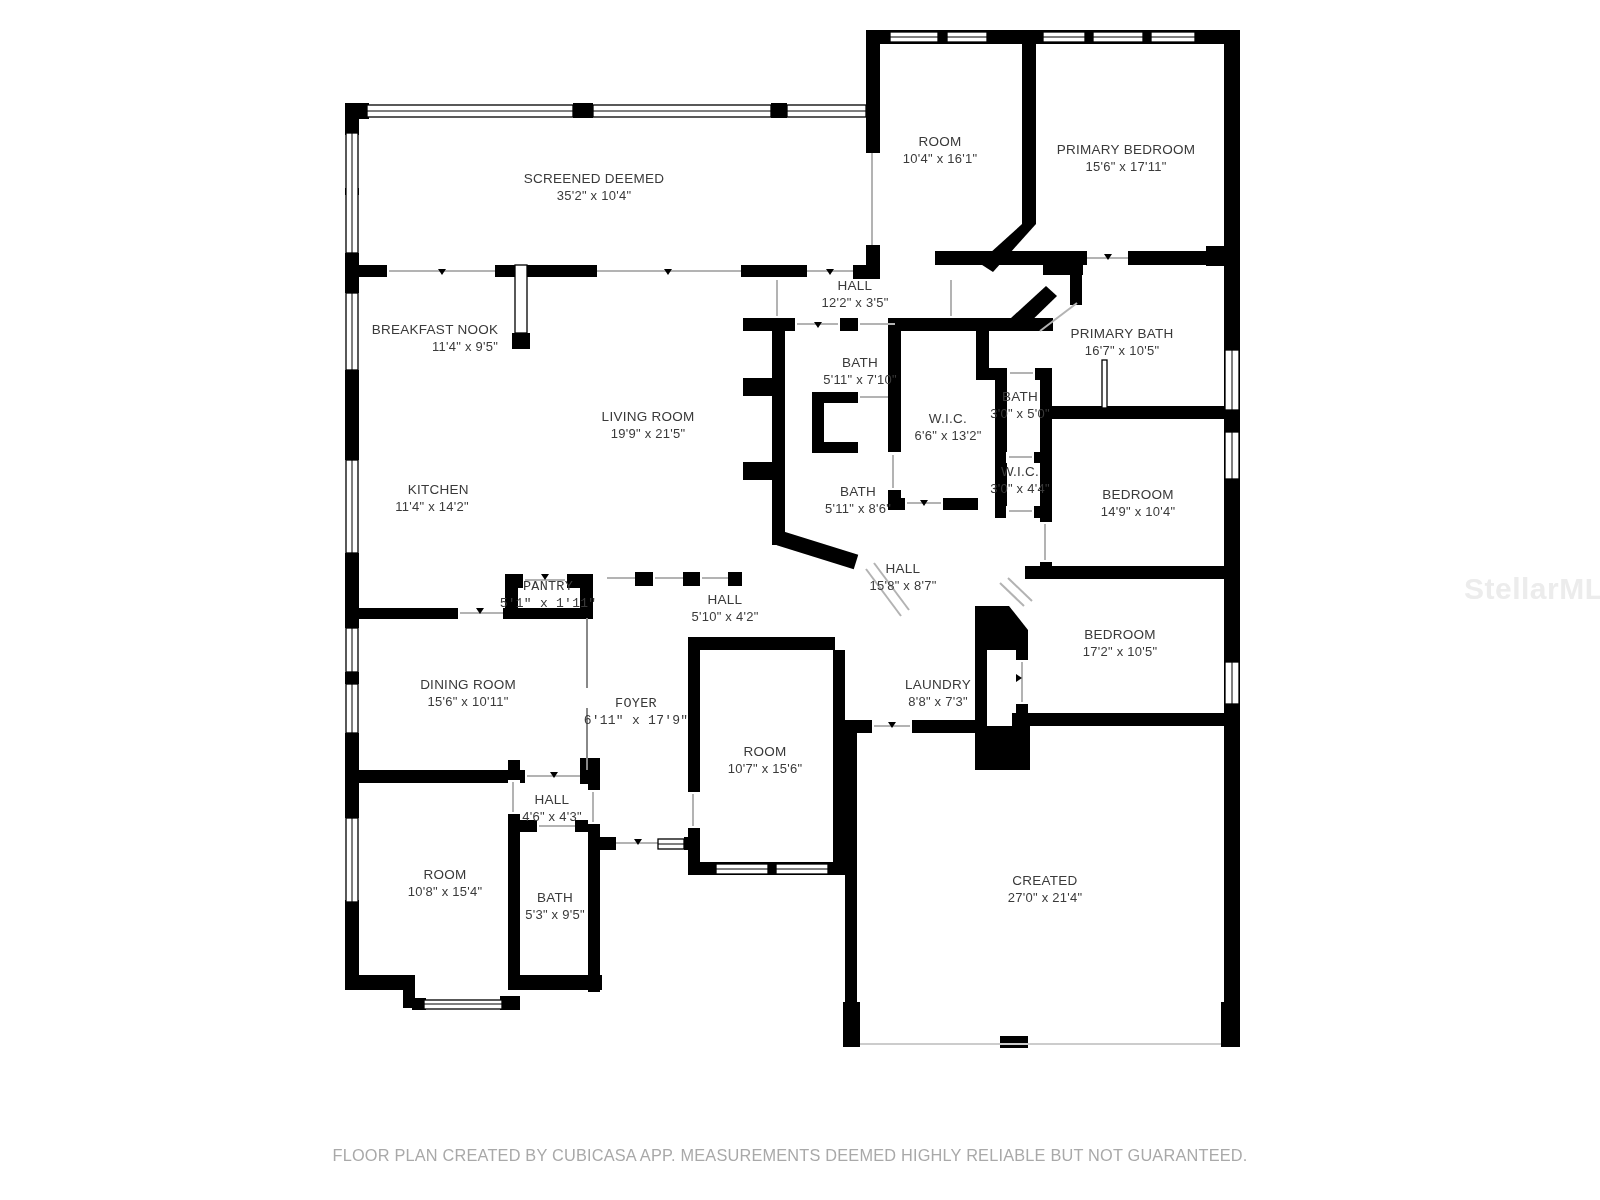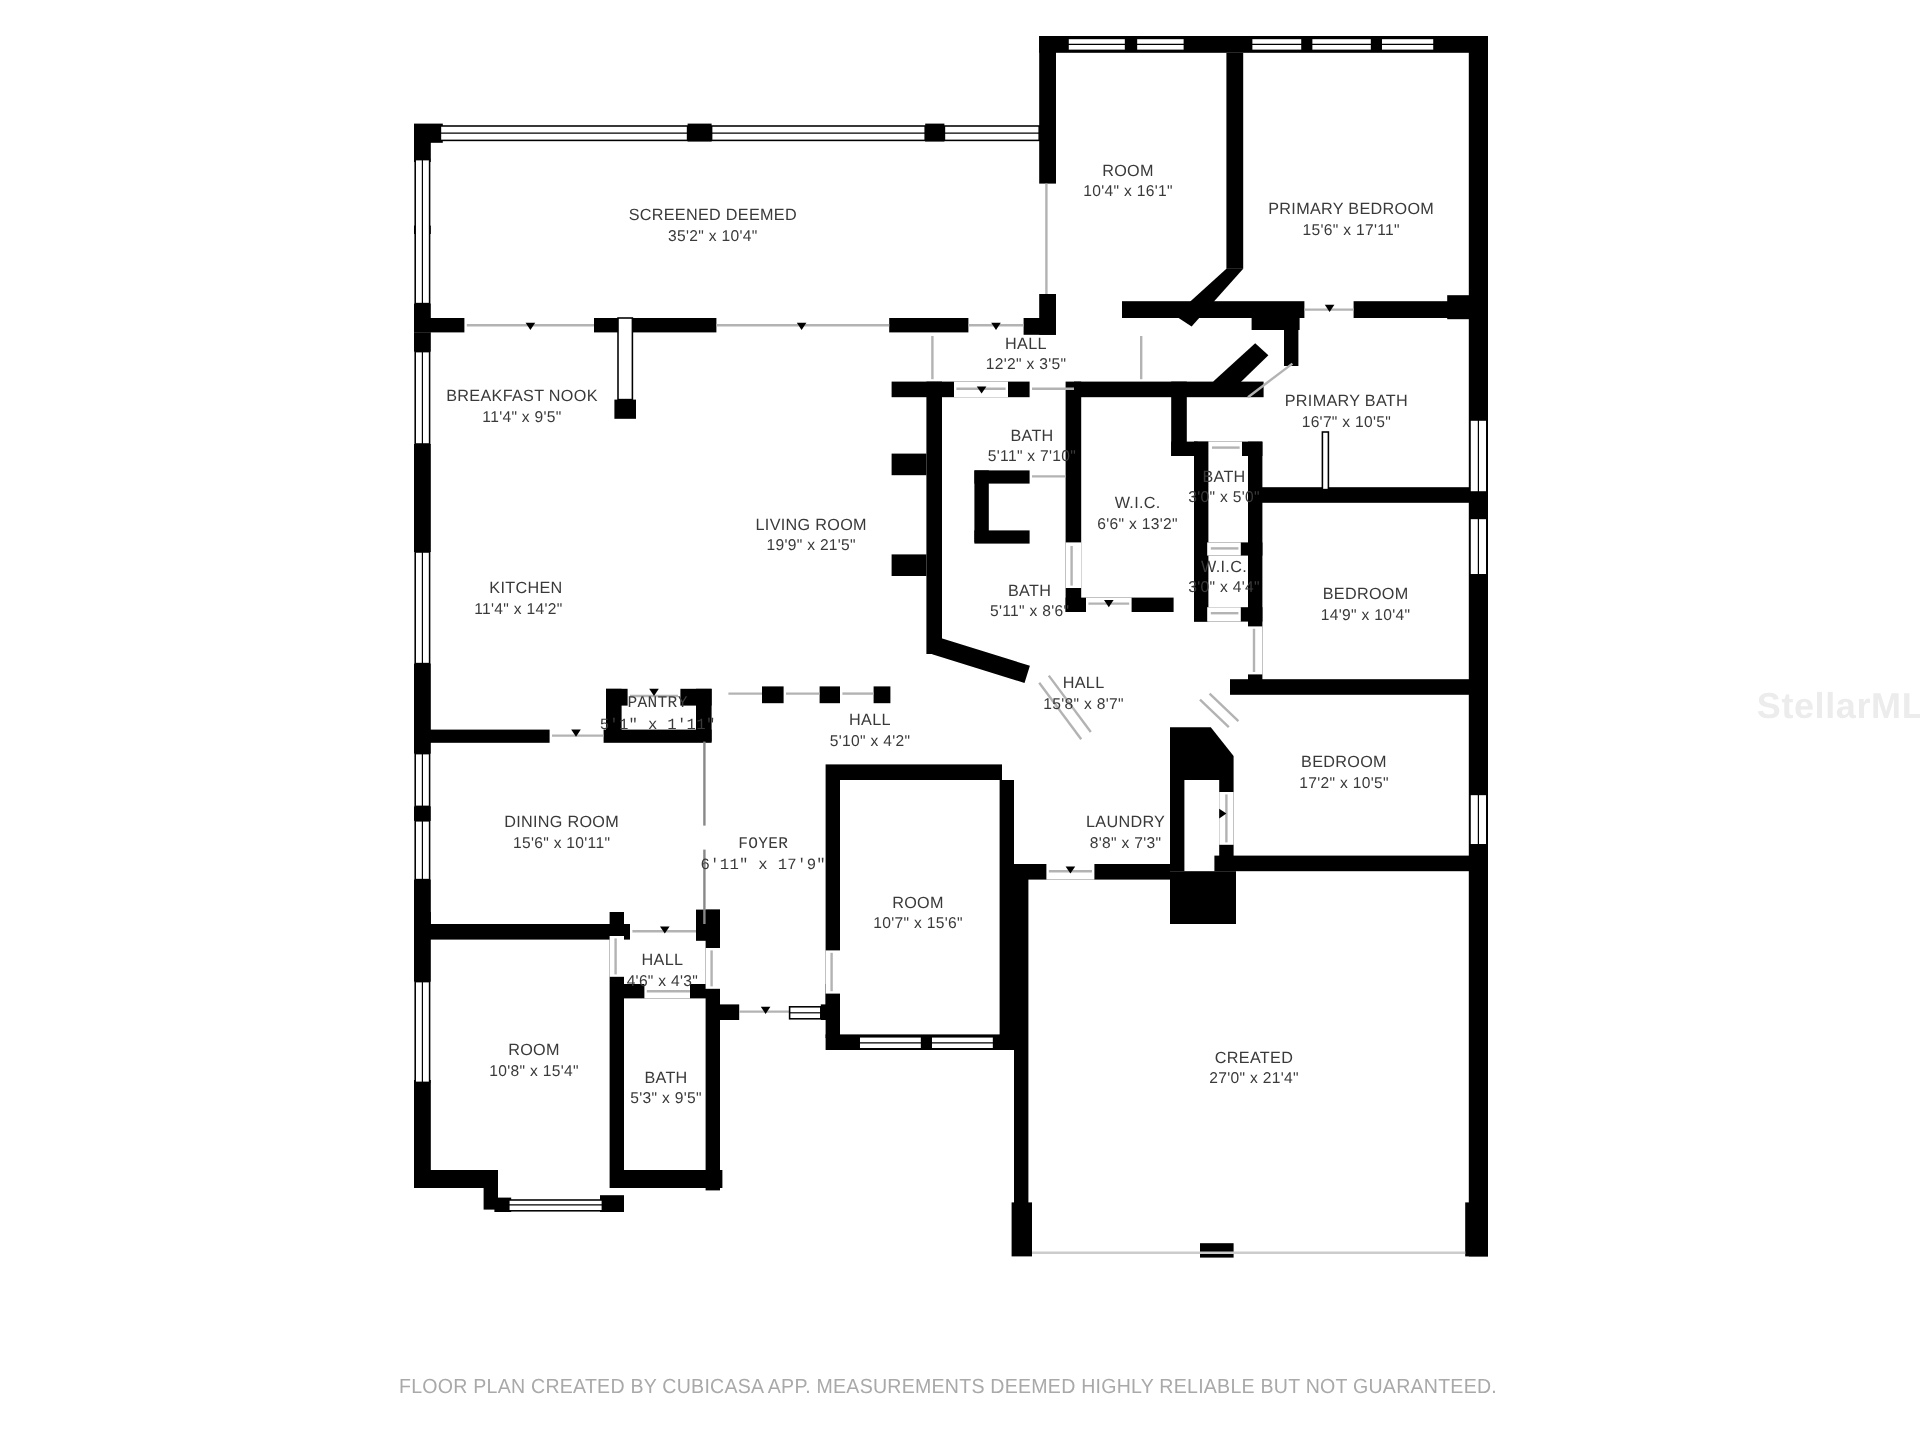--- a/index.html
+++ b/index.html
@@ -266,45 +266,45 @@
 
   <div id="labels">
       <div class="room-label" style="left: 594px; top: 188px;">
         <span class="nm">SCREENED DEEMED</span>
         <span class="dm">35'2" x 10'4"</span>
       </div>
       <div class="room-label" style="left: 940px; top: 151px;">
         <span class="nm">ROOM</span>
         <span class="dm">10'4" x 16'1"</span>
       </div>
-      <div class="room-label" style="left: 1126px; top: 159px; margin-top: 24px;">
+      <div class="room-label" style="left: 1126px; top: 159px;">
         <span class="nm">PRIMARY BEDROOM</span>
         <span class="dm">15'6" x 17'11"</span>
       </div>
       <div class="room-label" style="left: 855px; top: 295px;">
         <span class="nm">HALL</span>
         <span class="dm">12'2" x 3'5"</span>
       </div>
-      <div class="room-label" style="left: 435px; top: 339px;">
+      <div class="room-label" style="left: 435px; top: 339px; text-align: right;">
         <span class="nm">BREAKFAST NOOK</span>
         <span class="dm">11'4" x 9'5"</span>
       </div>
       <div class="room-label" style="left: 860px; top: 372px;">
         <span class="nm">BATH</span>
         <span class="dm">5'11" x 7'10"</span>
       </div>
       <div class="room-label" style="left: 1122px; top: 343px; text-align: center;">
         <span class="nm">PRIMARY BATH</span>
         <span class="dm">16'7" x 10'5"</span>
       </div>
       <div class="room-label" style="left: 1020px; top: 406px;">
         <span class="nm">BATH</span>
         <span class="dm">3'0" x 5'0"</span>
       </div>
-      <div class="room-label" style="left: 676px; top: 426px; margin-top: 20px;">
+      <div class="room-label" style="left: 648px; top: 426px;">
         <span class="nm">LIVING ROOM</span>
         <span class="dm">19'9" x 21'5"</span>
       </div>
       <div class="room-label" style="left: 948px; top: 428px;">
         <span class="nm">W.I.C.</span>
         <span class="dm">6'6" x 13'2"</span>
       </div>
       <div class="room-label" style="left: 432px; top: 499px; text-align: right;">
         <span class="nm">KITCHEN</span>
         <span class="dm">11'4" x 14'2"</span>

